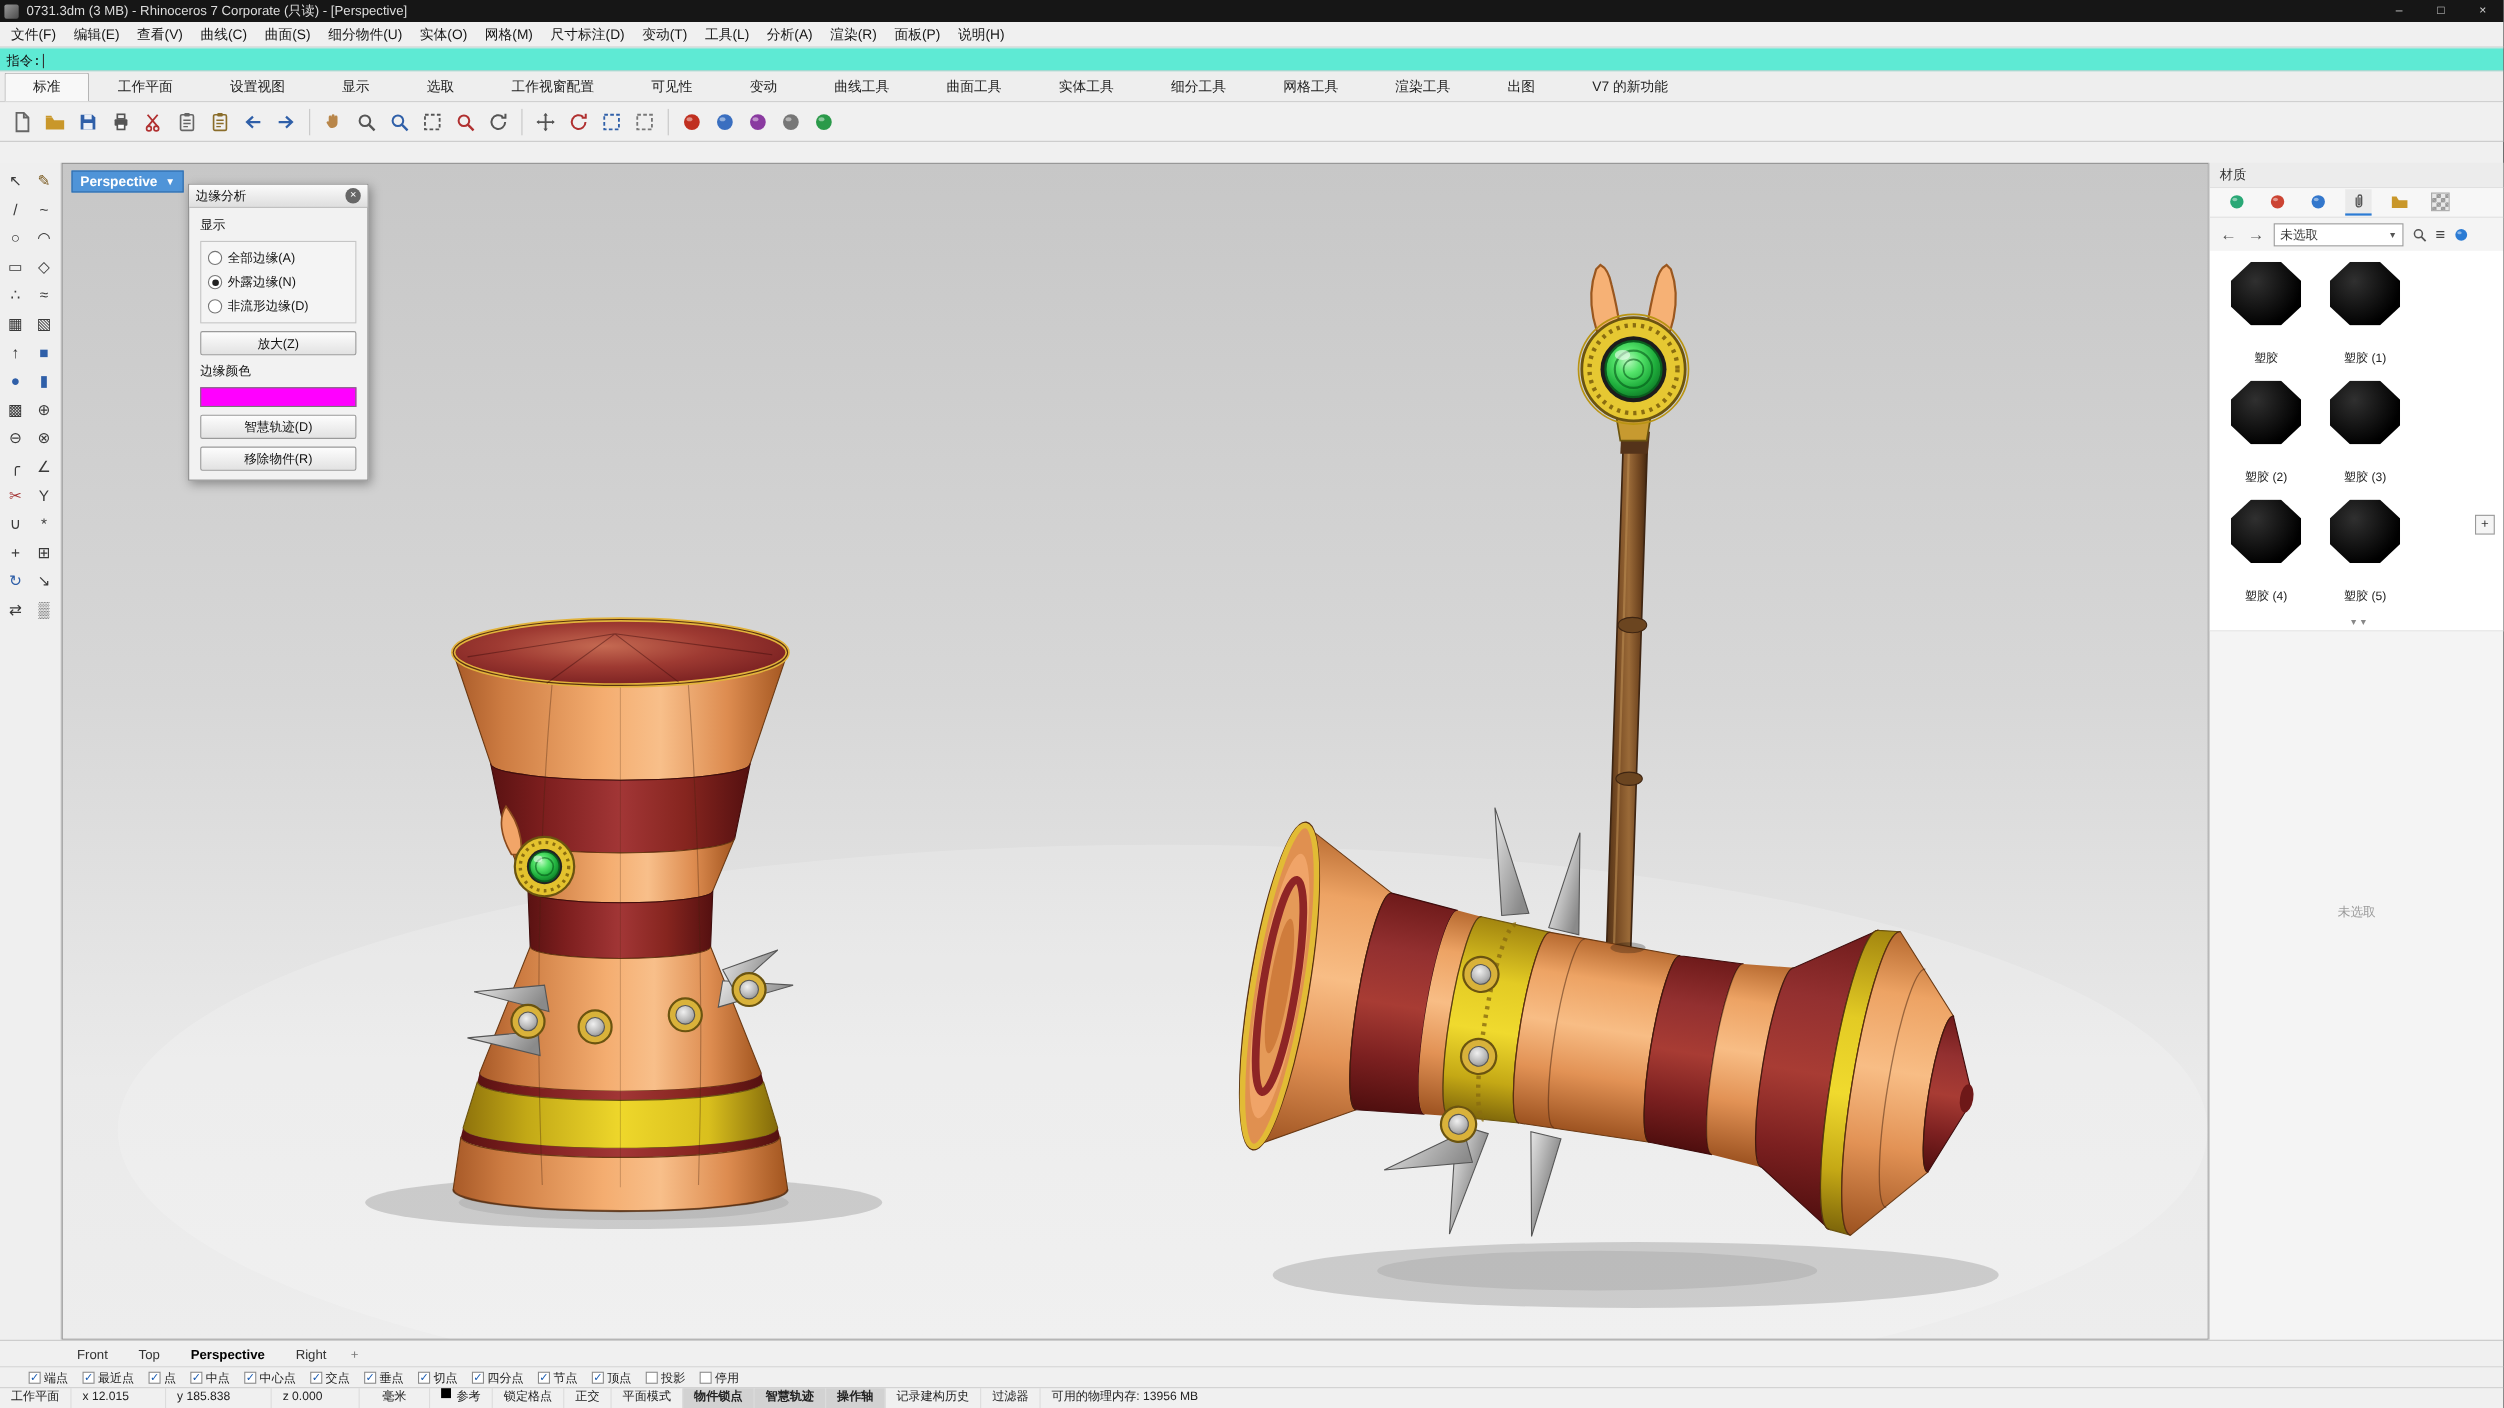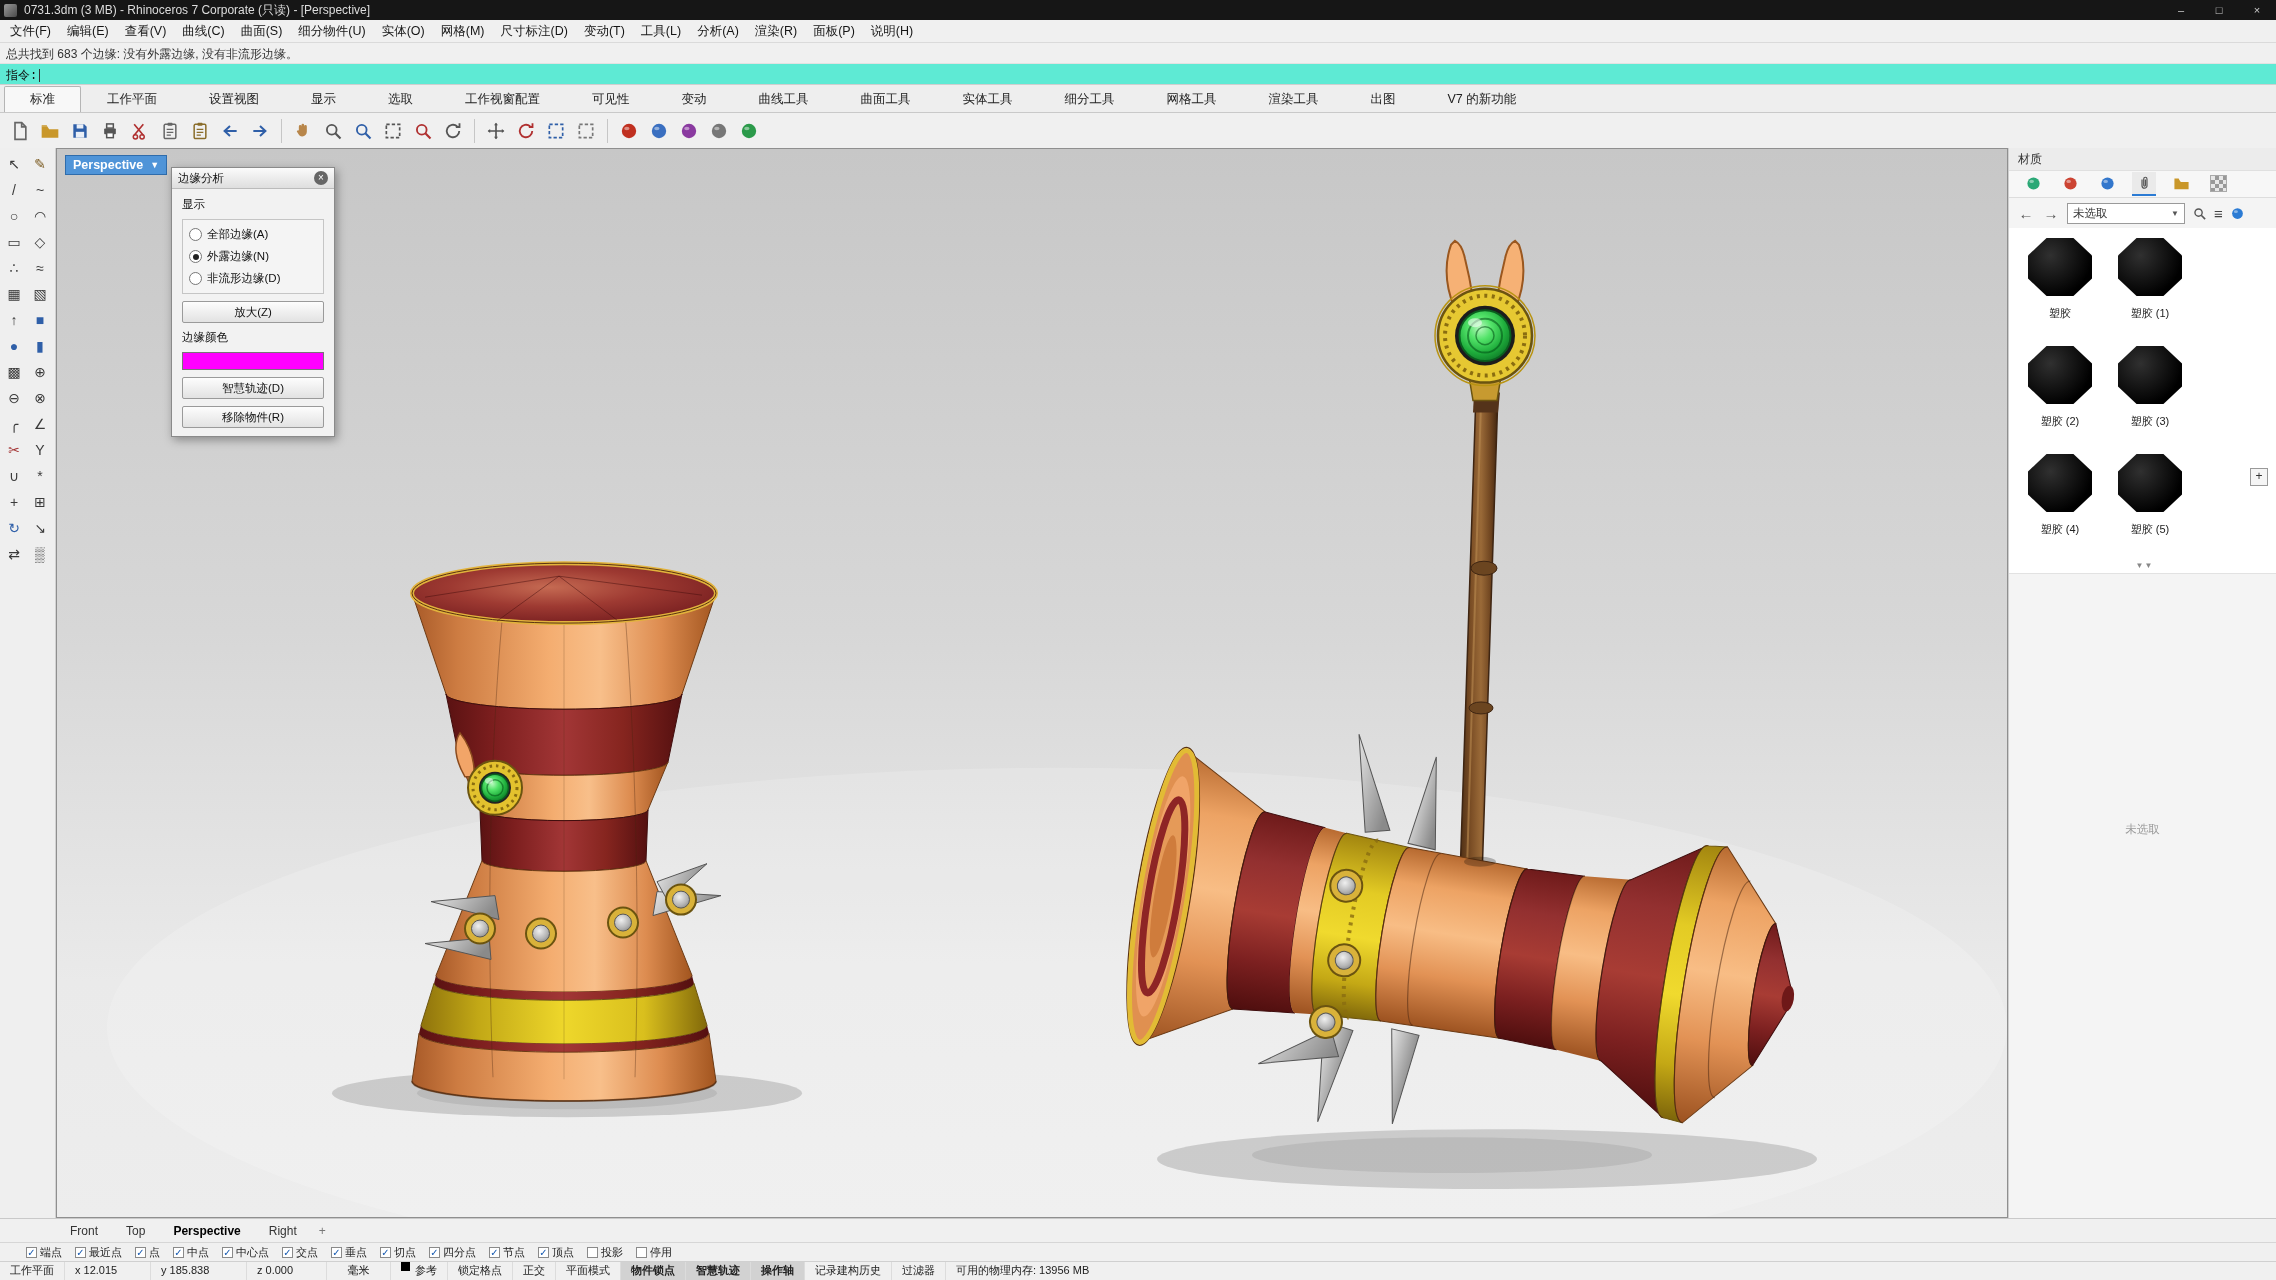--- a/index.html
+++ b/index.html
@@ -61,21 +61,21 @@
   .nav-arrow{font-size:15px;color:#555;width:18px;text-align:center;}
   .mat-dropdown{width:118px;height:21px;background:#fff;border:1px solid #9a9a9a;display:flex;align-items:center;font-size:11.5px;padding:0 5px;color:#333;box-sizing:border-box;}
   .dd-caret{margin-left:auto;font-size:8px;color:#555;}
   .nav-icon svg{width:15px;height:15px;display:block;}
   .nav-burger{font-size:15px;color:#444;}
   .swatch-area{position:relative;background:#fff;padding:6px 2px 2px 6px;border-bottom:1px solid #e2e2e2;}
   .swatch-grid{display:grid;grid-template-columns:90px 90px;grid-auto-rows:108px;}
   .swatch-cell{display:flex;flex-direction:column;align-items:center;}
   .octagon{width:64px;height:58px;margin-top:4px;background:radial-gradient(circle at 35% 30%,#303030,#000 72%);
     clip-path:polygon(29% 0,71% 0,100% 30%,100% 70%,71% 100%,29% 100%,0 70%,0 30%);}
-  .swatch-label{margin-top:10px;font-size:11px;color:#222;}
+  .swatch-label{margin-top:22px;font-size:11px;color:#222;}
   .add-btn{position:absolute;right:8px;top:240px;width:16px;height:16px;border:1px solid #999;background:#f5f5f5;font-size:12px;line-height:15px;text-align:center;color:#333;}
   .collapse-chevron{text-align:center;color:#888;font-size:8px;letter-spacing:1px;padding:3px 0 1px;}
   .panel-empty{position:absolute;top:63%;width:100%;text-align:center;color:#9a9a9a;font-size:11.5px;}
   
   .viewtabs{position:absolute;bottom:38px;left:0;right:0;height:24px;background:#f0f0f0;border-top:1px solid #c9c9c9;display:flex;align-items:center;padding-left:56px;font-size:12px;box-sizing:border-box;}
   .viewtab{padding:0 14px;color:#333;}
   .viewtab.active{font-weight:bold;color:#000;}
   .viewtab-extra{color:#777;font-size:12px;padding:0 8px;}
   .osnap-bar{position:absolute;bottom:19px;left:0;right:0;height:19px;background:#f0f0f0;border-top:1px solid #d6d6d6;display:flex;align-items:center;gap:13px;padding-left:26px;font-size:11px;color:#222;box-sizing:border-box;}
   .osnap-item{display:flex;align-items:center;gap:3px;}
@@ -185,21 +185,20 @@
       <span class="menu-item">网格(M)</span>
       <span class="menu-item">尺寸标注(D)</span>
       <span class="menu-item">变动(T)</span>
       <span class="menu-item">工具(L)</span>
       <span class="menu-item">分析(A)</span>
       <span class="menu-item">渲染(R)</span>
       <span class="menu-item">面板(P)</span>
       <span class="menu-item">说明(H)</span>
     </div>
 
-  <div class="cmd-history"><span>总共找到 683 个边缘: 没有外露边缘, 没有非流形边缘。</span></div>
   <div class="cmd-line"><span>指令:</span><span class="caret"></span></div>
 
   <div class="tabbar">
       <span class="tab active">标准</span>
       <span class="tab">工作平面</span>
       <span class="tab">设置视图</span>
       <span class="tab">显示</span>
       <span class="tab">选取</span>
       <span class="tab">工作视窗配置</span>
       <span class="tab">可见性</span>

